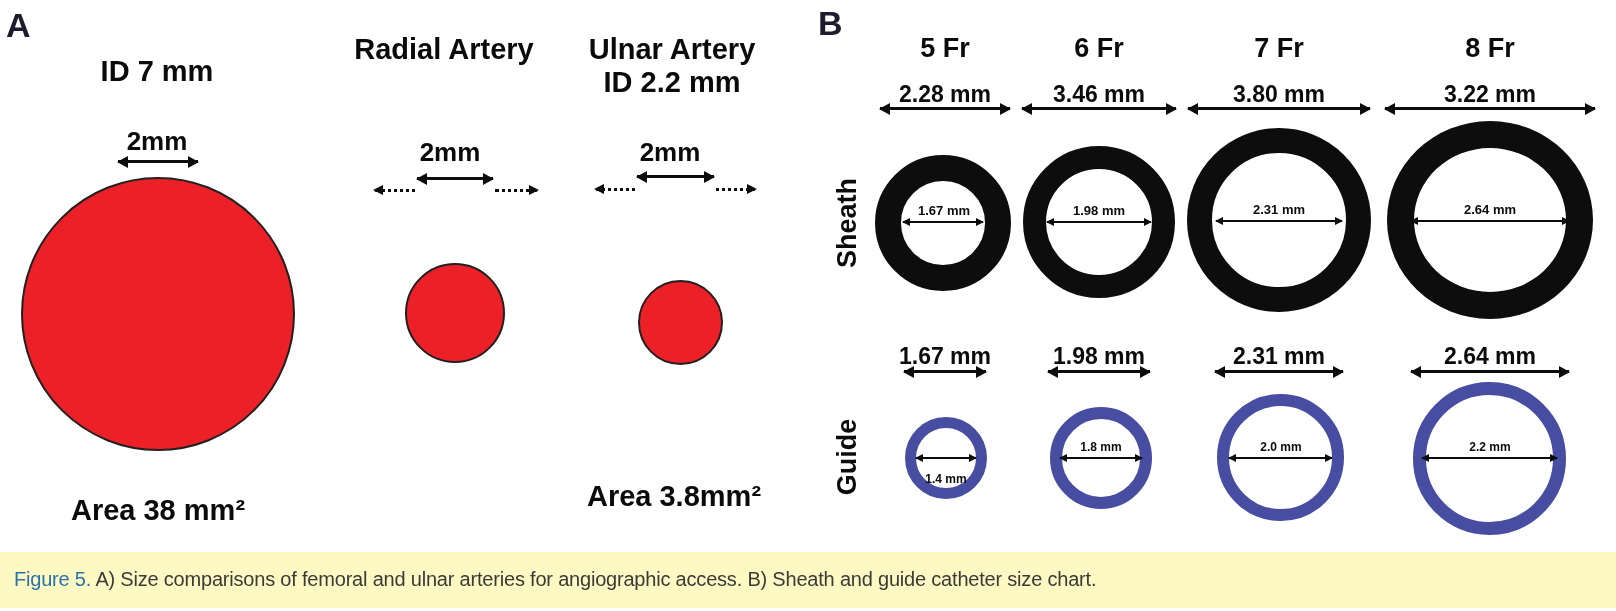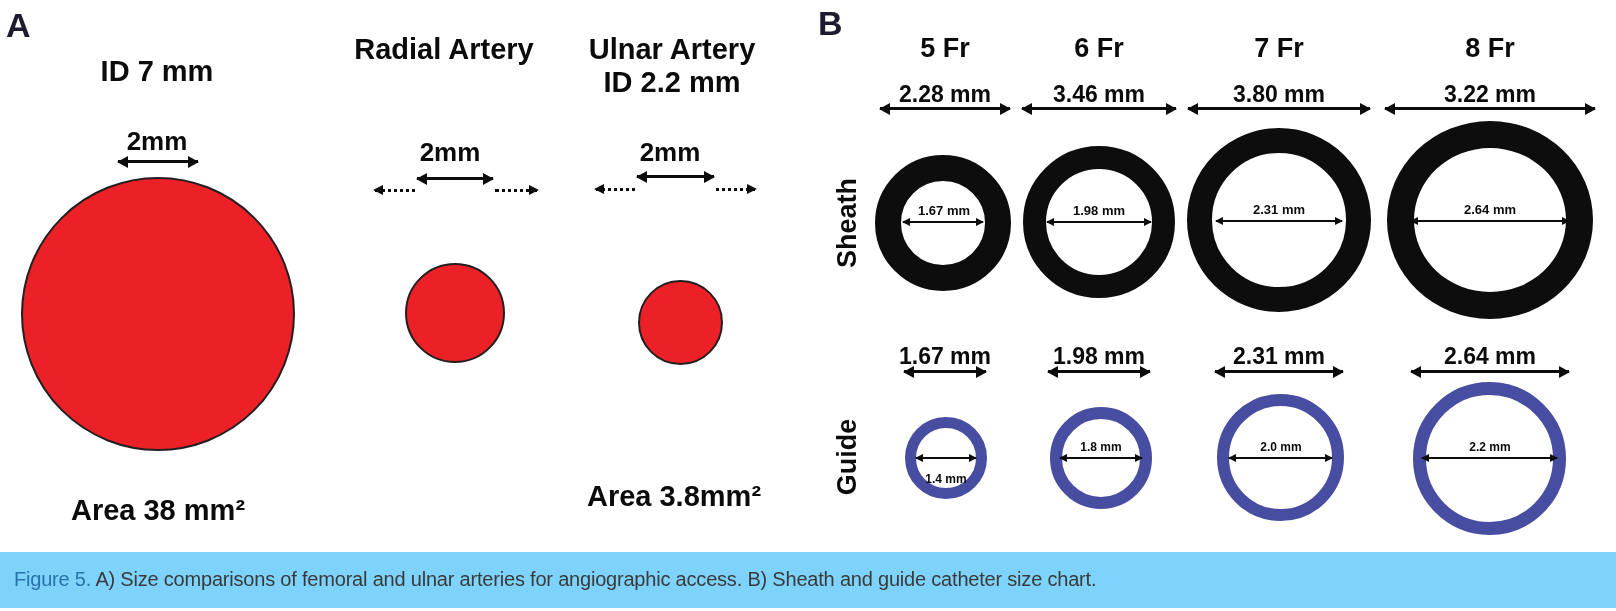--- a/index.html
+++ b/index.html
@@ -31,21 +31,21 @@
        border-left-color:#0c0c0c; }
   
   .disc { position:absolute; border-radius:50%; background:#ec2127; border:2px solid #231f20; box-sizing:border-box; }
   .ring { position:absolute; border-radius:50%; box-sizing:border-box; background:transparent; }
   .ring.sheath { border-color:#0d0d0d; border-style:solid; }
   .ring.guide  { border-color:#474da1; border-style:solid; }
   .vlabel { position:absolute; font-weight:bold; font-size:27px; color:#0b0b0b;
        transform:translate(-50%,-50%) rotate(-90deg); white-space:nowrap; }
   
   .caption-band { position:absolute; left:0; top:552px; width:1616px; height:56px;
-       background:#7dd3fc; }
+       background:#fef9c3; }
   .caption-text { position:absolute; left:14px; top:16px; font-size:20px;
        color:#3a3a3a; white-space:nowrap; letter-spacing:-0.2px; }
   .caption-fig { color:#2a72ac; }
 </style>
 </head>
 <body>
 
 <div class="canvas">
 
   <div class="panel-letter" style="left:6px; top:6px;">A</div>

